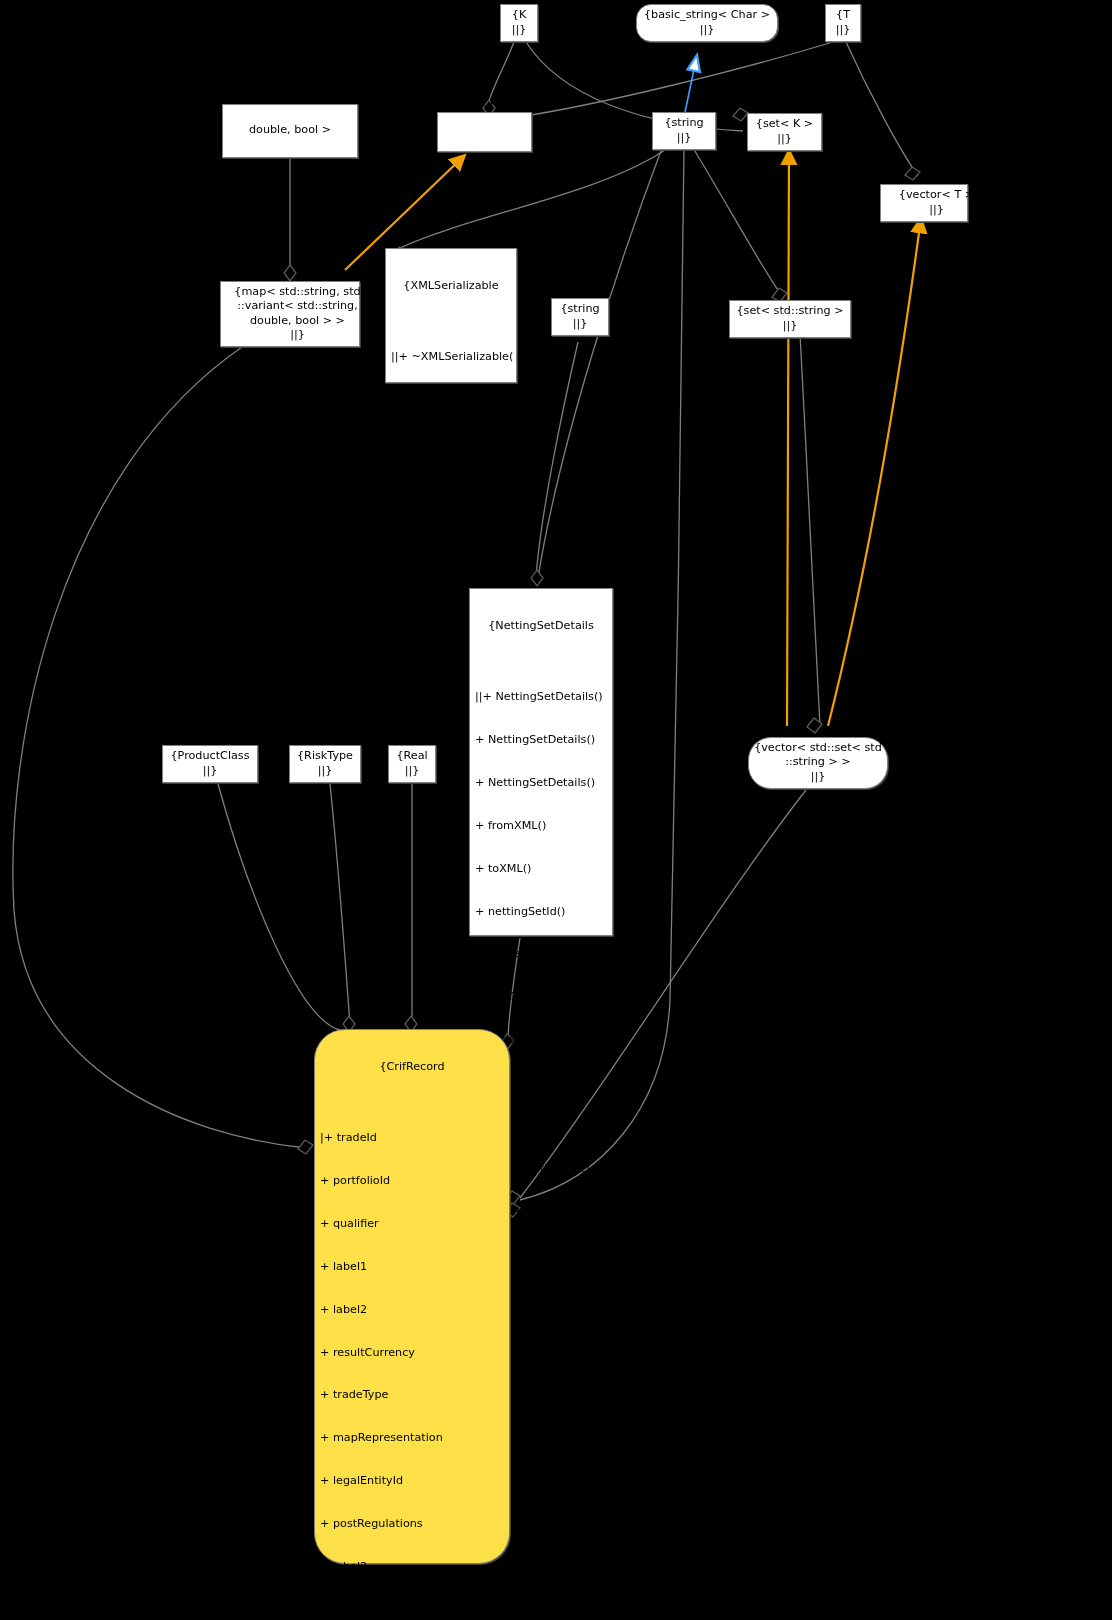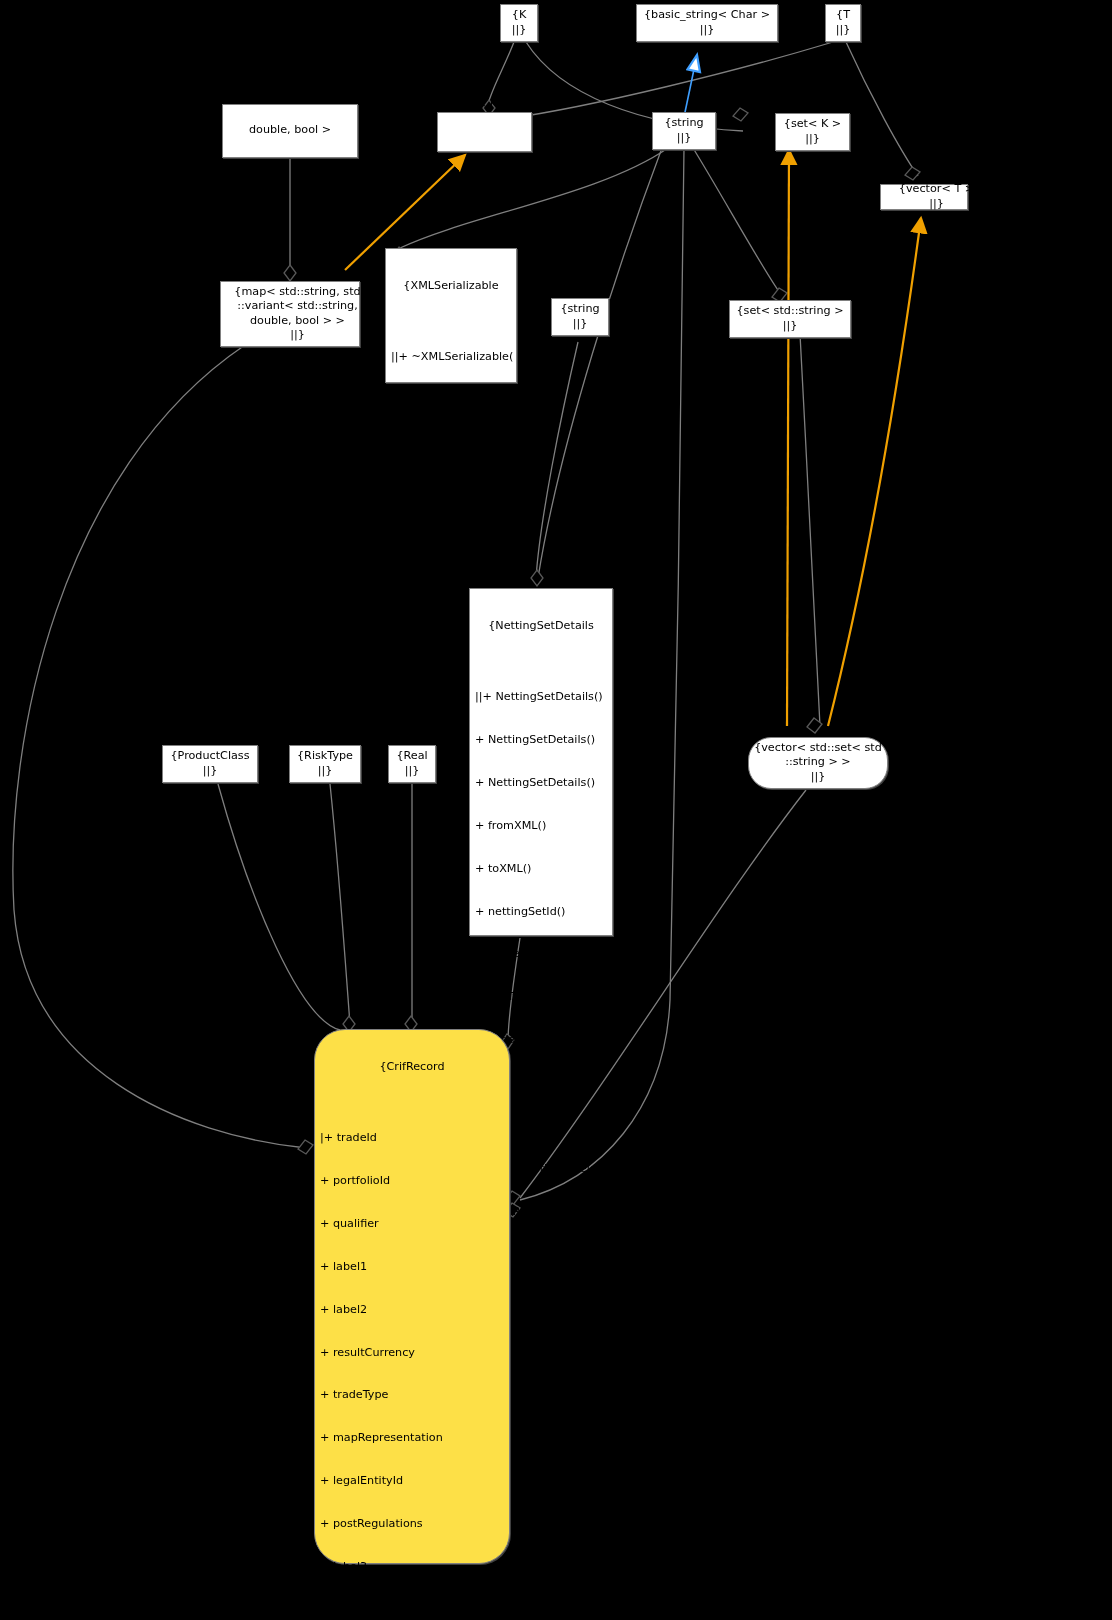--- a/index.html
+++ b/index.html
@@ -108,21 +108,21 @@
       <path d="M787,726 L789,150" marker-end="url(#orangeArrow)"></path>
       <path d="M828,726 C880,520 910,300 921,218" marker-end="url(#orangeArrow)"></path>
     </g>
   </svg>
 
   <div class="node simple" style="left:500px;top:4px;width:38px;height:38px;">
     <span class="ttl">{K</span>
     <span class="tail">||}</span>
   </div>
 
-  <div class="node simple" style="left:636px;top:4px;width:142px;height:38px;">
+  <div class="node simple" style="left:636px;top:4px;width:142px;height:38px;border-radius:15px;">
     <span class="ttl">{basic_string&lt; Char &gt;</span>
     <span class="tail">||}</span>
   </div>
 
   <div class="node simple" style="left:825px;top:4px;width:36px;height:38px;">
     <span class="ttl">{T</span>
     <span class="tail">||}</span>
   </div>
 
   <div class="node simple" style="left:222px;top:104px;width:136px;height:54px;gap:36px;">
@@ -134,26 +134,26 @@
   <div class="node simple" style="left:437px;top:112px;width:95px;height:40px;gap:40px;">
     <span class="ttl">{map&lt; K, T &gt;</span>
     <span class="tail">||}</span>
   </div>
 
   <div class="node simple" style="left:652px;top:112px;width:64px;height:38px;">
     <span class="ttl">{string</span>
     <span class="tail">||}</span>
   </div>
 
-  <div class="node simple" style="left:747px;top:113px;width:75px;height:38px;margin-left:28px;">
+  <div class="node simple" style="left:747px;top:113px;width:75px;height:38px;">
     <span class="ttl">{set&lt; K &gt;</span>
     <span class="tail">||}</span>
   </div>
 
-  <div class="node simple" style="left:880px;top:184px;width:88px;height:26px;padding-left:28px;">
+  <div class="node simple" style="left:880px;top:184px;width:88px;height:38px;padding-left:28px;">
     <span class="ttl">{vector&lt; T &gt;</span>
     <span class="tail">||}</span>
   </div>
 
   <div class="node simple" style="left:220px;top:281px;width:140px;height:66px;padding-left:18px;">
     <span class="ttl">{map&lt; std::string, std</span>
     <span class="ttl">::variant&lt; std::string,</span>
     <span class="ttl">double, bool &gt; &gt;</span>
     <span class="tail">||}</span>
   </div>

